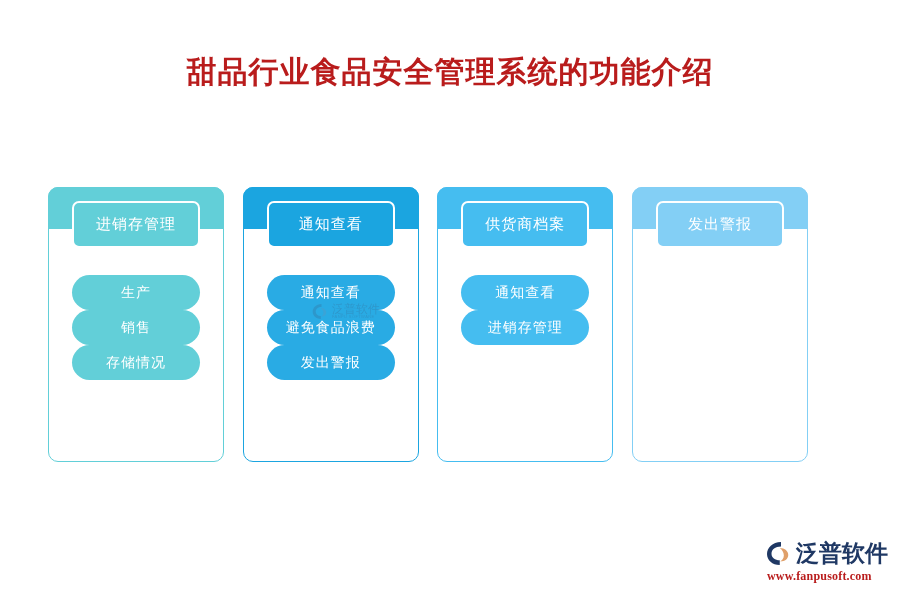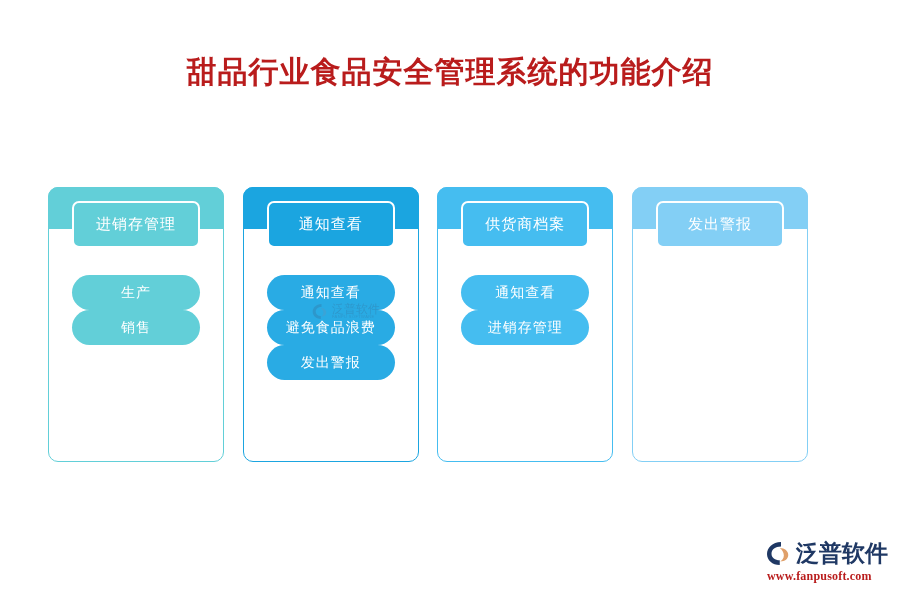--- a/index.html
+++ b/index.html
@@ -201,20 +201,21 @@
 <div class="page-title">甜品行业食品安全管理系统的功能介绍</div>
 
 <div class="cards-row">
     <div class="card" style="--band: #62CFD8; --pill: #62CFD8;">
       <div class="card-band"></div>
       <div class="card-frame"></div>
       <div class="card-header">进销存管理</div>
       <div class="card-items">
         <div class="item-pill">生产</div>
         <div class="item-pill">销售</div>
+        <div class="item-pill">存储情况</div>
       </div>
     </div>
     <div class="card" style="--band: #1BA5E0; --pill: #29ABE4;">
       <div class="card-band"></div>
       <div class="card-frame"></div>
       <div class="card-header">通知查看</div>
       <div class="card-items">
         <div class="item-pill">通知查看</div>
         <div class="item-pill">避免食品浪费</div>
         <div class="item-pill">发出警报</div>

